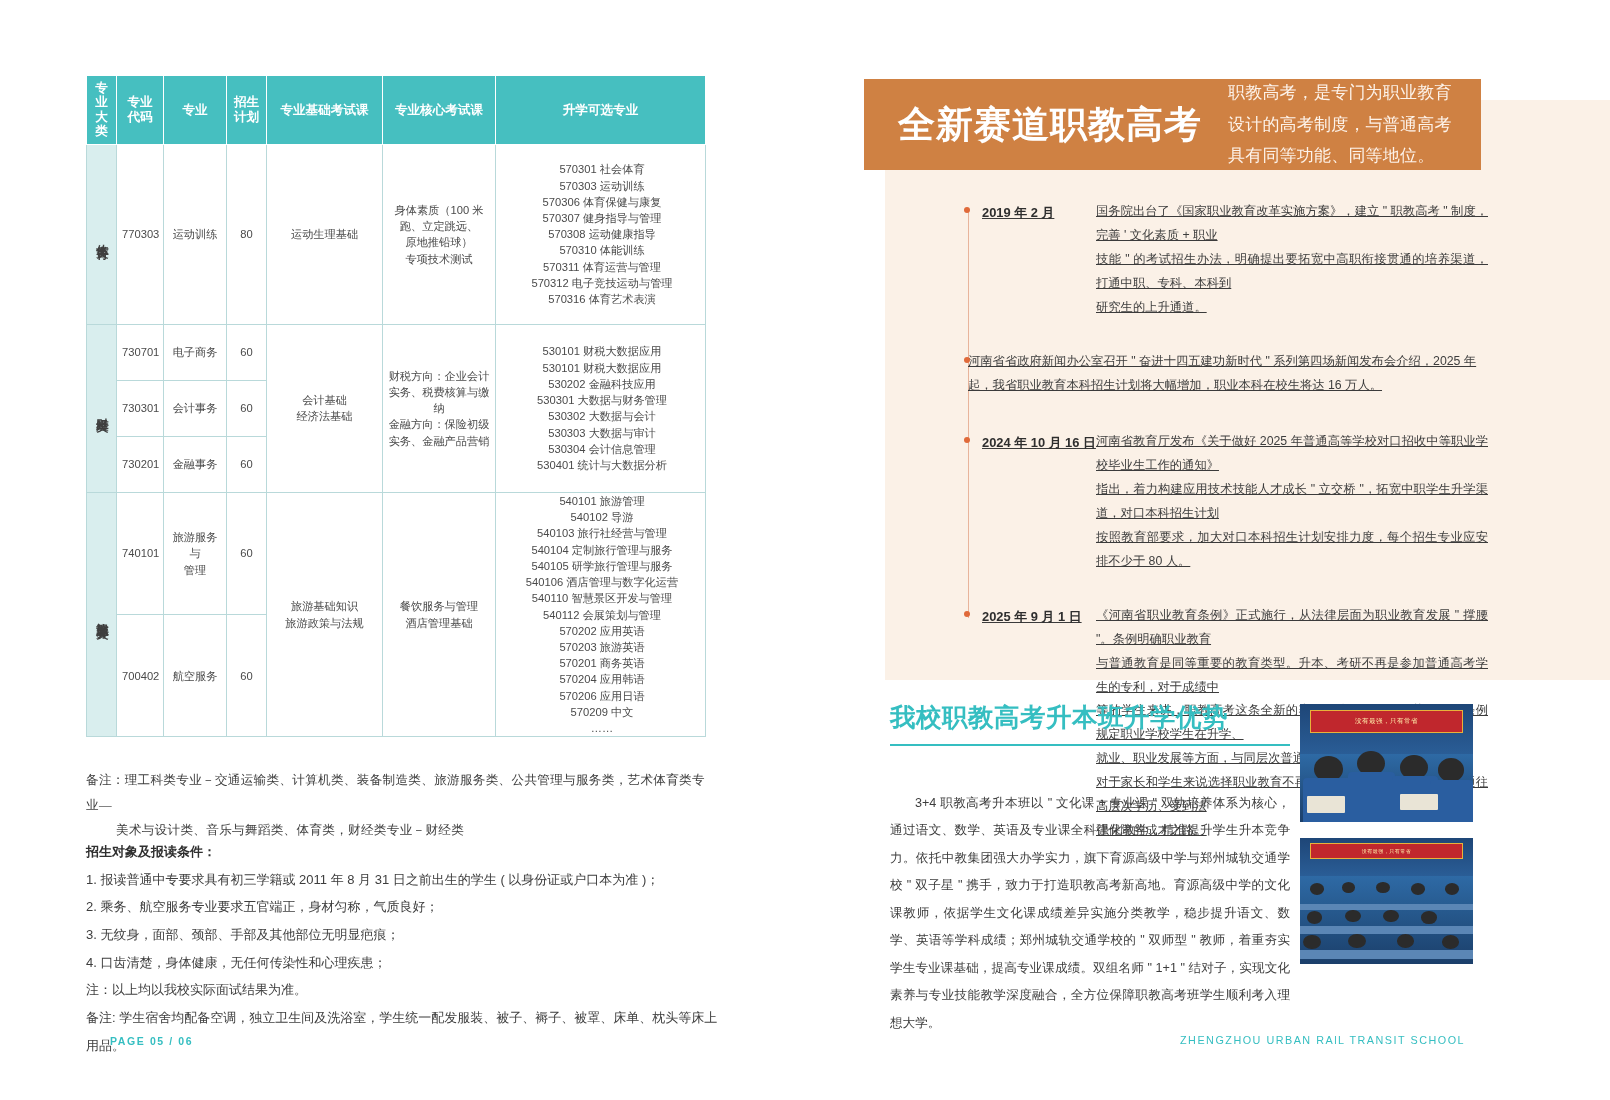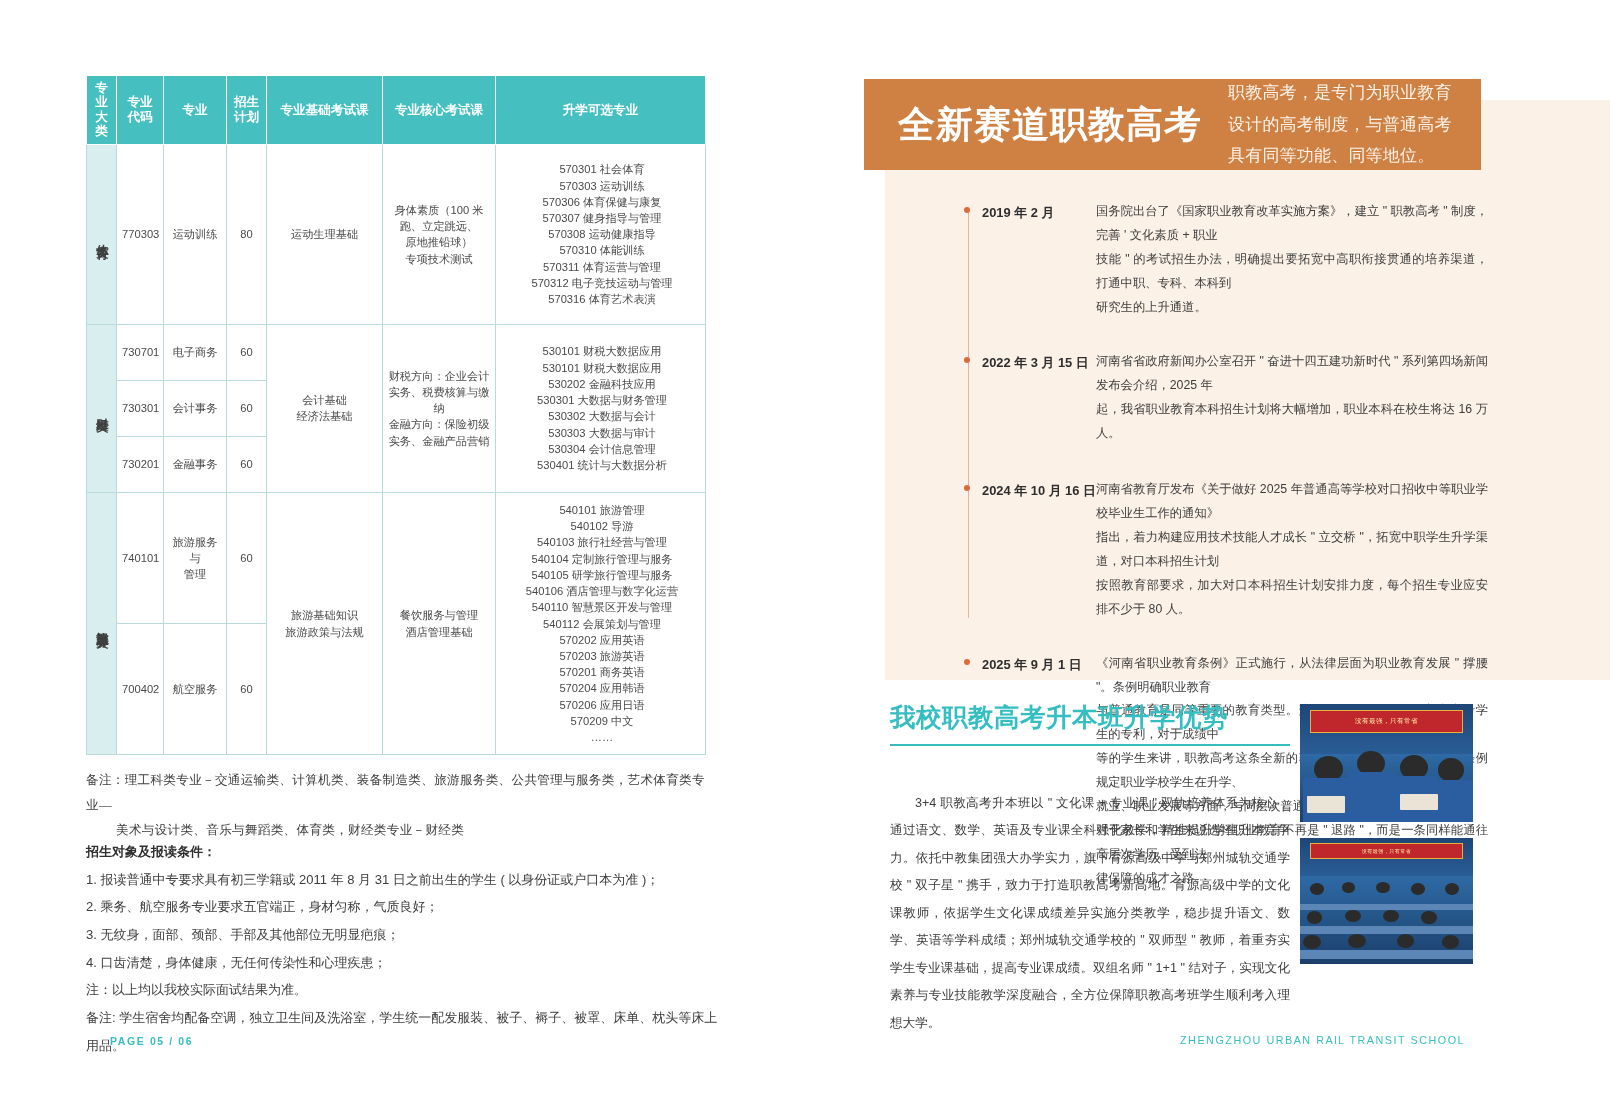--- a/index.html
+++ b/index.html
@@ -36,21 +36,21 @@
     font-weight: bold;
     font-size: 12.6px;
     text-align: center;
     vertical-align: middle;
     padding: 5px 2px;
     border: 1px solid #ffffff;
     line-height: 1.15;
   }
   .prog-table td {
     border: 1px solid #b9d9da;
-    padding: 9px 5px;
+    padding: 0 5px;
     vertical-align: middle;
     text-align: center;
     line-height: 1.45;
   }
   .cat-cell {
     background: #d9eeee;
     width: 30px;
     font-weight: bold;
     color: #3f3f3f;
     font-size: 12.4px;
@@ -157,20 +157,21 @@
     position: absolute;
     left: 0px; top: 8px;
     width: 1.4px;
     height: 410px;
     background: #e8b49b;
   }
   .tl-item {
     position: relative;
     display: flex;
     margin-bottom: 22px;
+    text-decoration: underline;
   }
   .tl-dot {
     position: absolute;
     left: -3.6px; top: 7px;
     width: 6px; height: 6px;
     border-radius: 50%;
     background: #e06a3a;
   }
   .tl-date {
     flex: 0 0 auto;
@@ -399,21 +400,20 @@
     <div class="tl-item i0" style="margin-bottom:30px;">
       <div class="tl-dot"></div>
       <div class="tl-date">2019 年 2 月</div>
       <div class="tl-body">国务院出台了《国家职业教育改革实施方案》，建立 " 职教高考 " 制度，完善 ' 文化素质 + 职业
 技能 " 的考试招生办法，明确提出要拓宽中高职衔接贯通的培养渠道，打通中职、专科、本科到
 研究生的上升通道。</div>
     </div>
 
     <div class="tl-item i1" style="margin-bottom:32px;">
       <div class="tl-dot"></div>
-      <div class="tl-date">2022 年 3 月 15 日</div>
       <div class="tl-body">河南省省政府新闻办公室召开 " 奋进十四五建功新时代 " 系列第四场新闻发布会介绍，2025 年
 起，我省职业教育本科招生计划将大幅增加，职业本科在校生将达 16 万人。</div>
     </div>
 
     <div class="tl-item i2" style="margin-bottom:30px;">
       <div class="tl-dot"></div>
       <div class="tl-date">2024 年 10 月 16 日</div>
       <div class="tl-body">河南省教育厅发布《关于做好 2025 年普通高等学校对口招收中等职业学校毕业生工作的通知》
 指出，着力构建应用技术技能人才成长 " 立交桥 "，拓宽中职学生升学渠道，对口本科招生计划
 按照教育部要求，加大对口本科招生计划安排力度，每个招生专业应安排不少于 80 人。</div>

